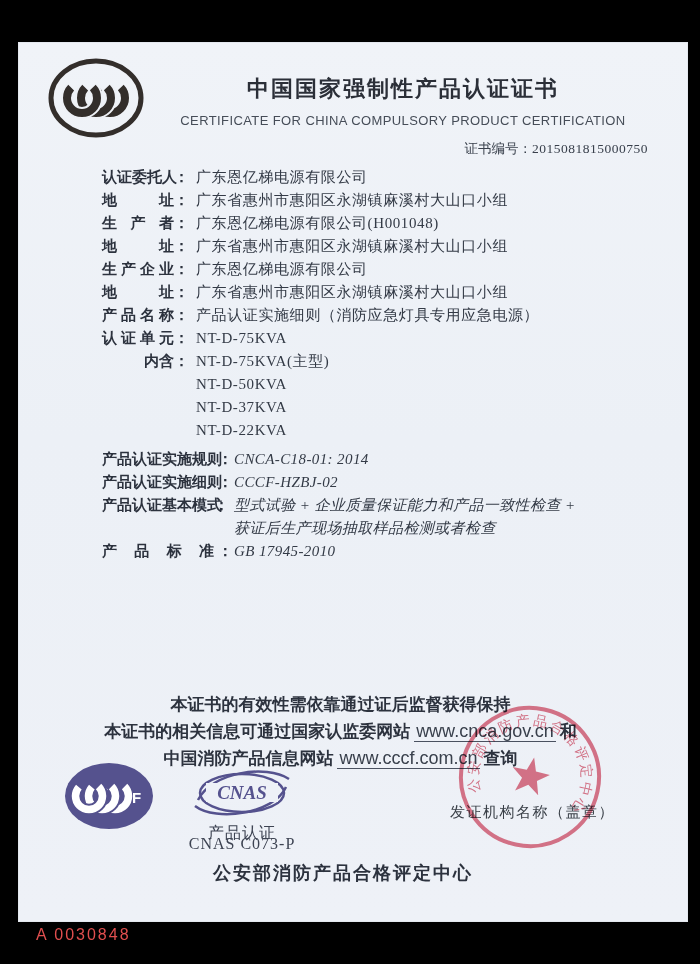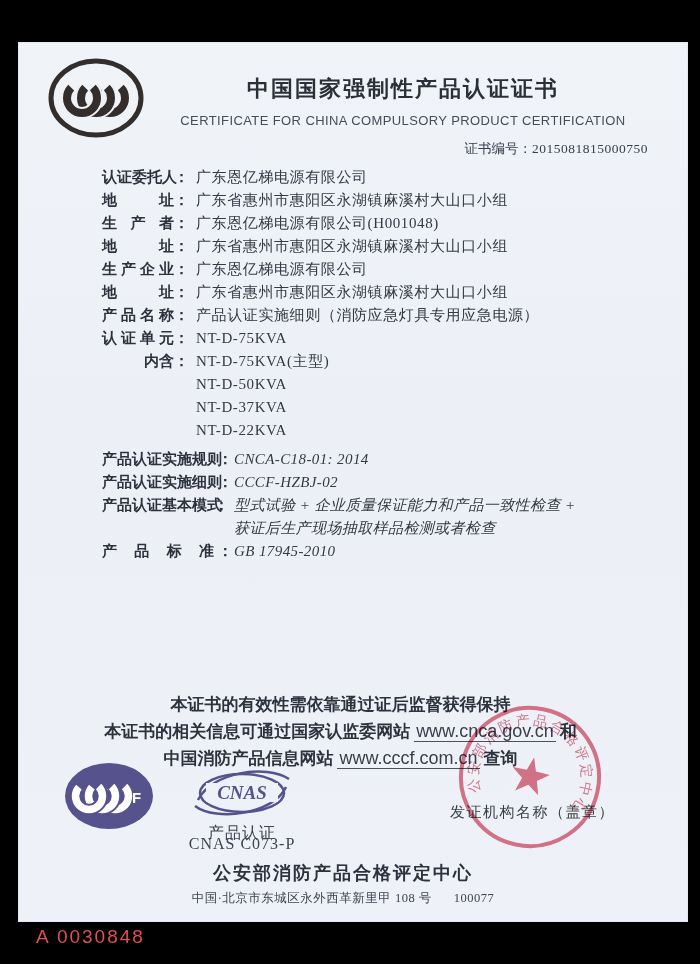--- a/index.html
+++ b/index.html
@@ -61,21 +61,21 @@
 
   
   .issuer-name{position:absolute;left:0;top:819px;width:650px;text-align:center;
                font-size:18px;font-weight:700;letter-spacing:2px;color:#2c323e;}
   .issuer-address{position:absolute;left:0;top:848px;width:650px;text-align:center;
                   font-size:12.5px;color:#3d4352;letter-spacing:.5px;}
   .issuer-address .post{margin-left:22px;}
   .issuer-web{position:absolute;left:0;top:864px;width:650px;text-align:center;
               font-size:12.5px;color:#3d4352;letter-spacing:.5px;}
 
-  .serial{position:absolute;left:36px;top:926px;font-size:19px;letter-spacing:2px;
+  .serial{position:absolute;left:36px;top:926px;font-size:16px;letter-spacing:2px;
           color:#e14f4f;font-family:"Liberation Sans","DejaVu Sans",sans-serif;}
 </style>
 </head>
 <body>
 
 <div class="screen">
   <div class="paper">
 
     <svg class="ccc-logo" width="100" height="86" viewBox="0 0 100 86">
       <ellipse cx="50" cy="43" rx="45" ry="37" fill="none" stroke="#332e2b" stroke-width="5"></ellipse>
@@ -221,19 +221,16 @@
         <circle r="69" fill="none" stroke="#dc6075" stroke-width="4"></circle>
         <polygon points="0,-20 4.7,-6.5 19,-6.2 7.6,2.5 11.8,16.2 0,8 -11.8,16.2 -7.6,2.5 -19,-6.2 -4.7,-6.5" fill="#dc6075"></polygon>
         <path id="sealArc" d="M -48.9,17.8 A 52,52 0 1,1 48.9,17.8" fill="none"></path>
         <text font-size="14" letter-spacing="2.5" fill="#dc6075" font-family="Liberation Serif, serif">
           <textPath href="#sealArc" startOffset="50%" text-anchor="middle">公安部消防产品合格评定中心</textPath>
         </text>
       </g>
     </svg>
 
     <div class="issuer-name">公安部消防产品合格评定中心</div>
-    <div class="issuer-address">
-      <span>中国·北京市东城区永外西革新里甲 108 号</span><span class="post">100077</span>
-    </div>
   </div>
 
   <div class="serial">A 0030848</div>
 </div>
 
 </body></html>

